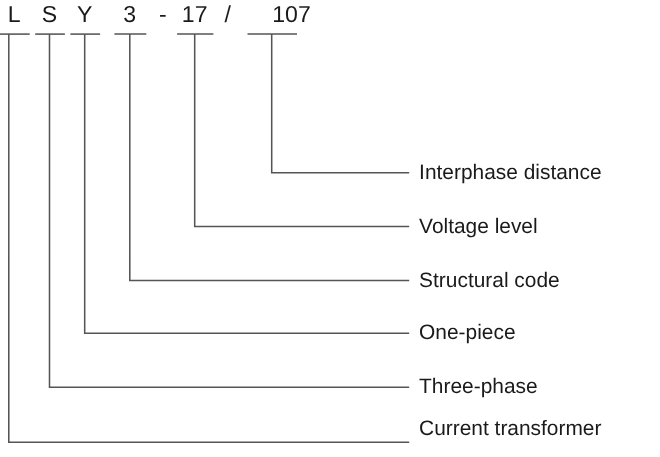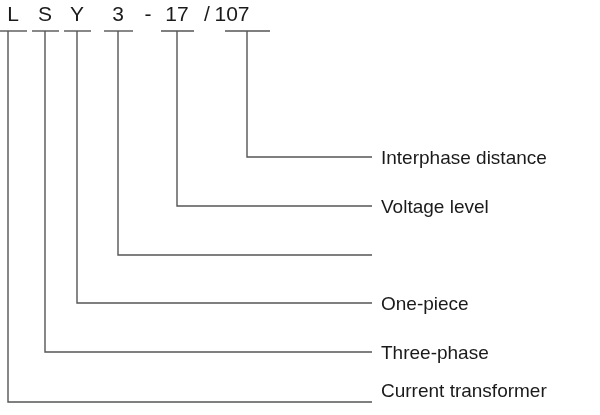--- a/index.html
+++ b/index.html
@@ -66,21 +66,21 @@
 <div id="diagram-root">
 
   <div class="code-layer">
     <span class="code-char" style="left: 13px;">L</span>
     <span class="code-char" style="left: 45px;">S</span>
     <span class="code-char" style="left: 77px;">Y</span>
     <span class="code-char" style="left: 118px;">3</span>
     <span class="code-char" style="left: 148px;">-</span>
     <span class="code-char" style="left: 177px;">17</span>
     <span class="code-char" style="left: 207px;">/</span>
-    <span class="code-char" style="left: 232px;">107</span>
+    <span class="code-char" style="left: 265px;">107</span>
   </div>
 
   <svg id="leader-svg" viewBox="0 0 600 415" preserveAspectRatio="none" aria-hidden="true">
     <g id="cap-group" fill="none" stroke-linecap="butt">
         <line x1="225" y1="31" x2="270" y2="31" stroke="#555555" stroke-width="1.4"></line>
         <line x1="161" y1="31" x2="194" y2="31" stroke="#555555" stroke-width="1.4"></line>
         <line x1="104" y1="31" x2="133" y2="31" stroke="#555555" stroke-width="1.4"></line>
         <line x1="64" y1="31" x2="91" y2="31" stroke="#555555" stroke-width="1.4"></line>
         <line x1="32" y1="31" x2="59" y2="31" stroke="#555555" stroke-width="1.4"></line>
         <line x1="0" y1="31" x2="27" y2="31" stroke="#555555" stroke-width="1.4"></line>
@@ -91,18 +91,19 @@
         <path d="M 118 31 L 118 255 L 372 255" stroke="#555555" stroke-width="1.4" fill="none"></path>
         <path d="M 77 31 L 77 303 L 372 303" stroke="#555555" stroke-width="1.4" fill="none"></path>
         <path d="M 45 31 L 45 352 L 372 352" stroke="#555555" stroke-width="1.4" fill="none"></path>
         <path d="M 8 31 L 8 402 L 372 402" stroke="#555555" stroke-width="1.4" fill="none"></path>
       </g>
   </svg>
 
   <div class="label-layer">
     <span class="leader-label" style="top: 157px; left: 381px;">Interphase distance</span>
     <span class="leader-label" style="top: 206px; left: 381px;">Voltage level</span>
+    <span class="leader-label" style="top: 255px; left: 381px;">Structural code</span>
     <span class="leader-label" style="top: 352px; left: 381px;">Three-phase</span>
     <span class="leader-label" style="top: 303px; left: 381px;">One-piece</span>
     <span class="leader-label" style="top: 390px; left: 381px;">Current transformer</span>
   </div>
 
 </div>
 
 </body></html>

